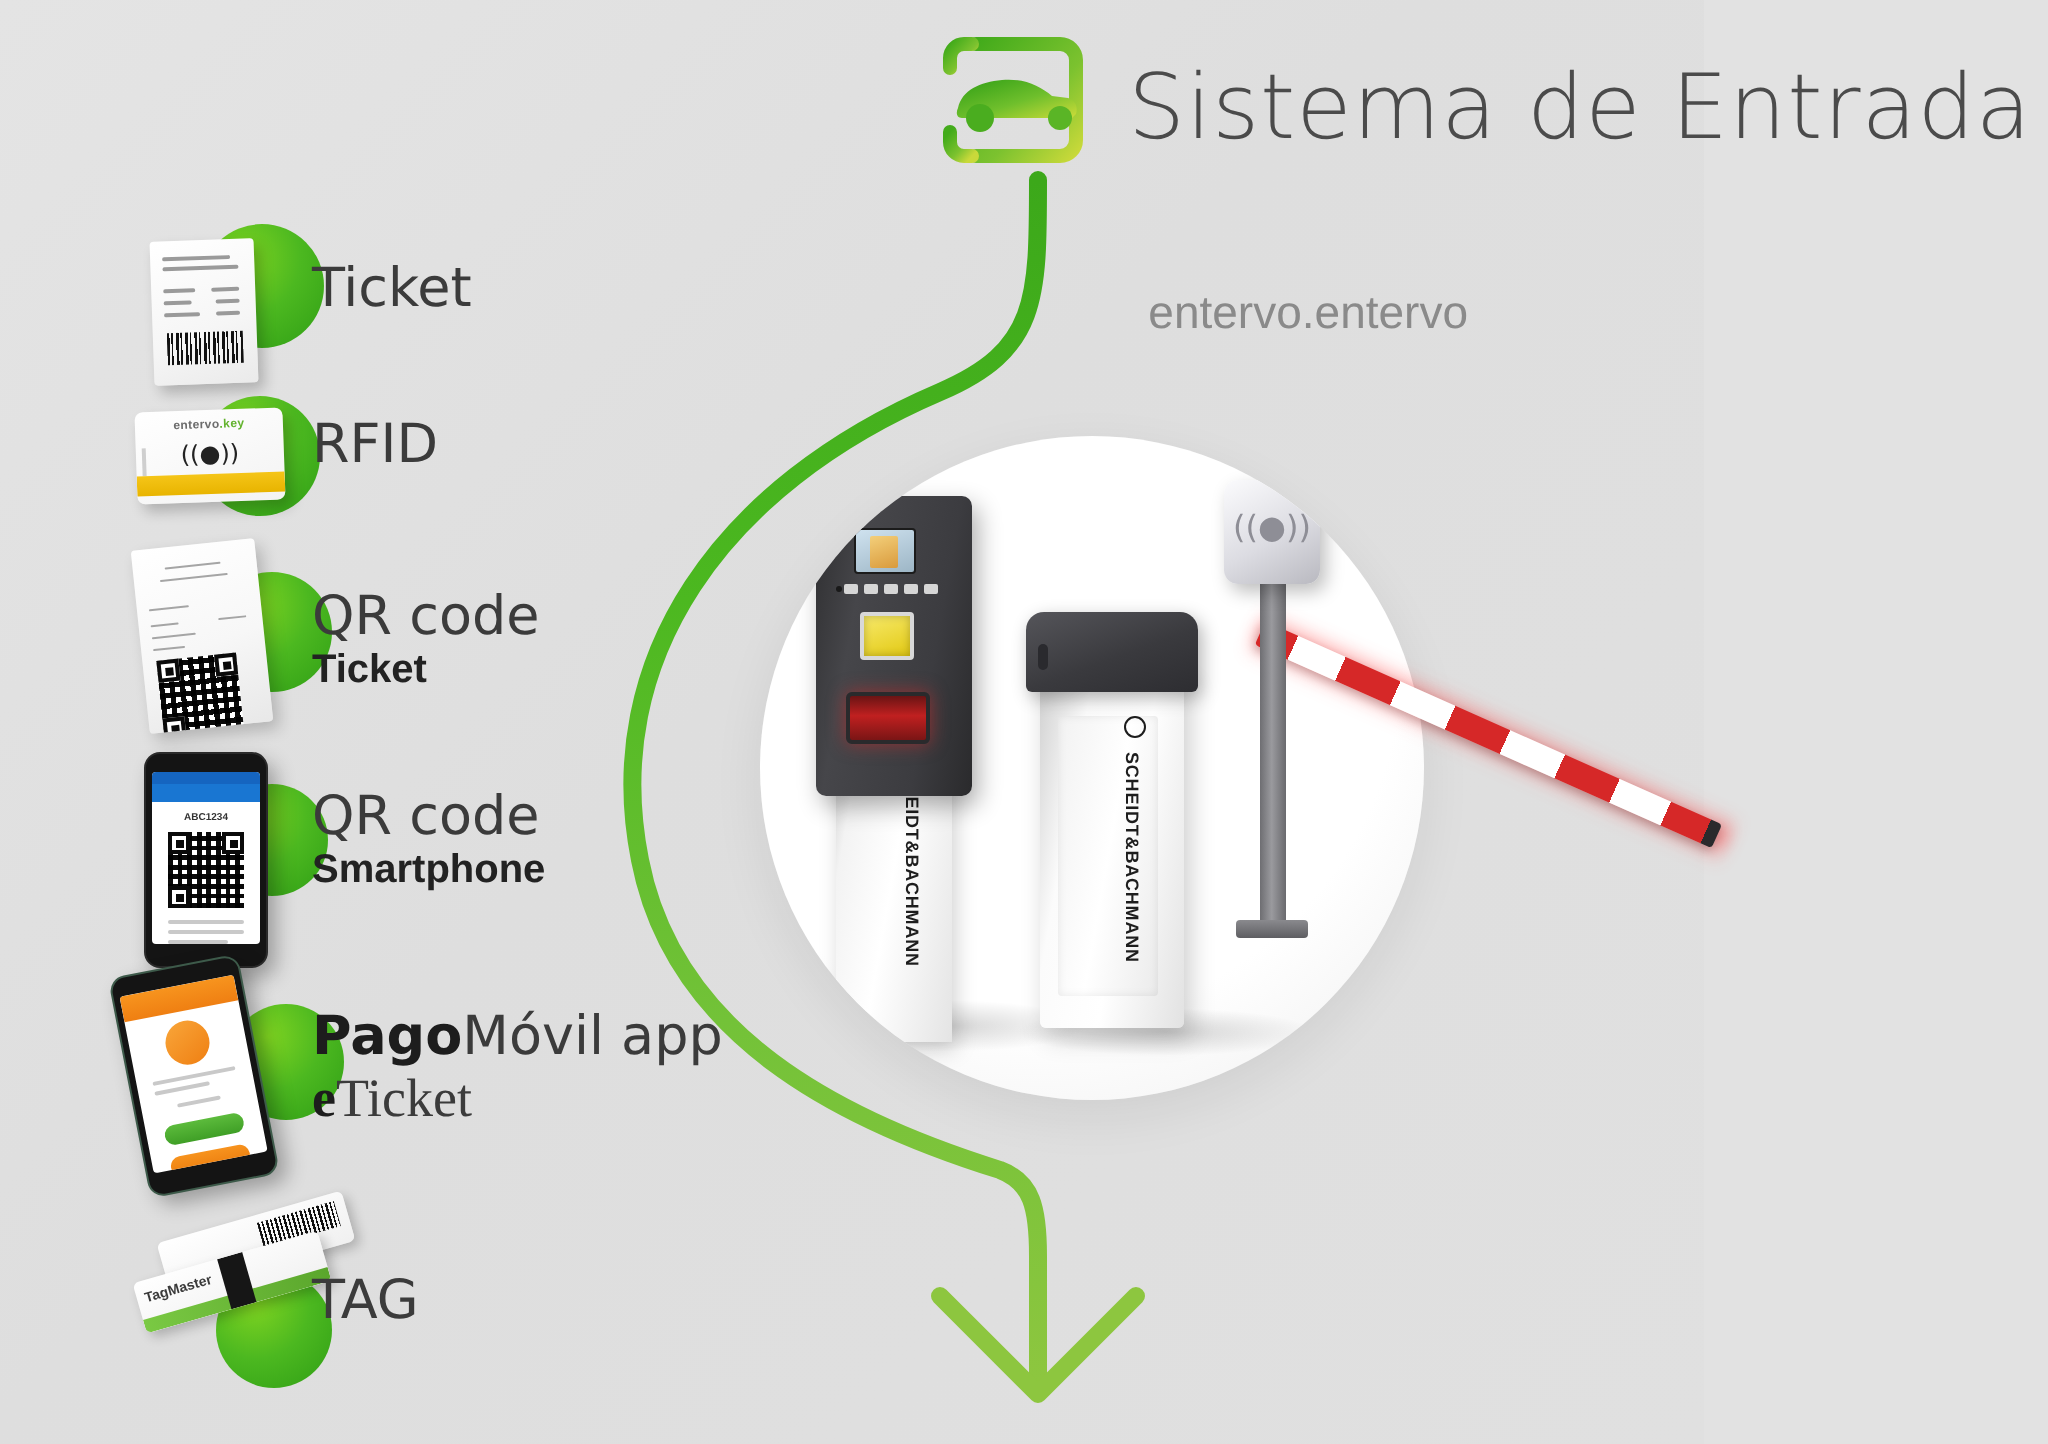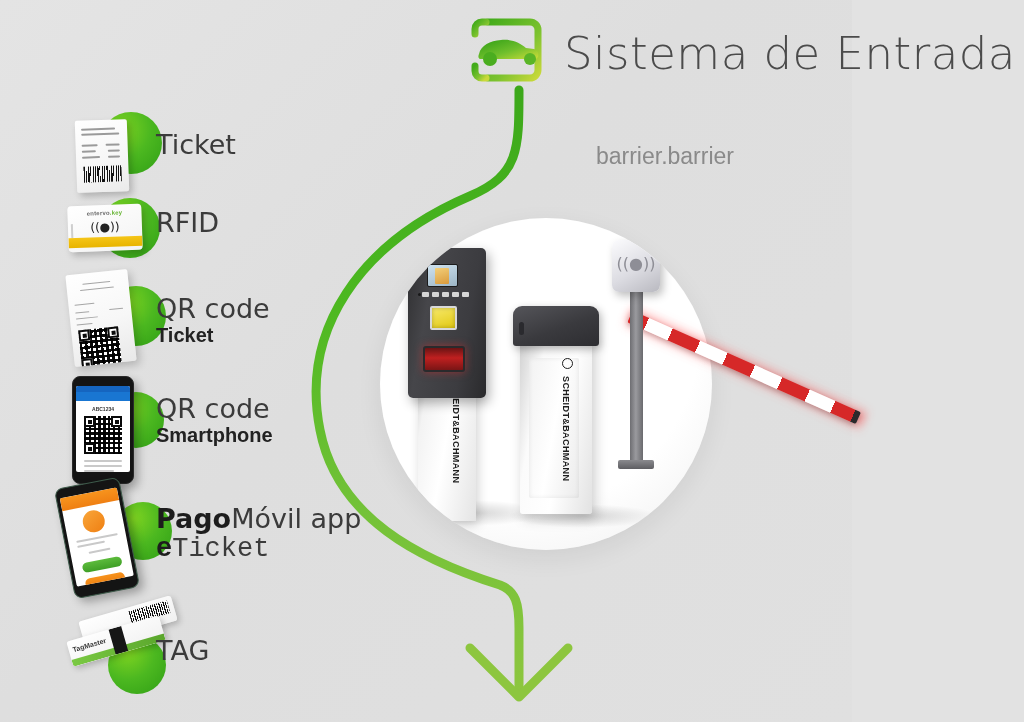--- a/index.html
+++ b/index.html
@@ -295,21 +295,21 @@
         <path d="M7 52 V57 a7 7 0 0 0 7 7 H18" fill="none" stroke="url(#gframe)" stroke-width="7" stroke-linecap="round"></path>
         <path d="M11 40 C13 31, 22 27, 33 26 C44 25, 52 29, 58 34 L66 35 C70 36, 71 40, 70 43 L68 45 L13 45 C10 45, 10 42, 11 40 Z" fill="url(#gcar)"></path>
         <circle cx="22" cy="45" r="7" fill="#4aad1f"></circle>
         <circle cx="62" cy="45" r="6" fill="#5ab526"></circle>
       </svg>
     </div>
     <div id="title">Sistema de Entrada</div>
   </div>
 
   <div id="right-labels">
-    <div class="rl">barrier.barrier</div>
+    <div class="rl">entervo.entervo</div>
   </div>
 
   <div id="photo-wrap">
     <div id="photo-circle" style="left:10px; top:18px;"></div>
 
     <div class="boomglow" style="left:258px; top:103px; transform: rotate(24deg);"></div>
     <div class="boom" style="left:260px; top:110px; transform: rotate(24deg);"></div>
 
     <div id="photo-clip">
 
@@ -444,21 +444,21 @@
           <div class="circlelogo" style="top:18px;"></div>
           <div class="txtline" style="top:45px;"></div>
           <div class="txtline" style="top:50px; right:22px;"></div>
           <div class="txtline" style="top:58px; left:18px; right:18px;"></div>
           <div class="pill green" style="top:68px;"></div>
           <div class="pill orange" style="top:84px;"></div>
         </div>
       </div>
       <div class="media-label" style="left:98px; top:400px;">
         <span class="b">Pago</span><span>Móvil app</span>
-        <span class="media-sub" style="font-weight:400; color:#3b3b3b; font-size:27px; font-family:Liberation Mono, monospace;">
+        <span class="media-sub" style="font-weight:400; color:#3b3b3b; font-size:27px; font-family:Liberation Serif, serif;">
           <span class="b">e</span><span>Ticket</span>
         </span>
       </div>
     </div>
 
     <div class="media-row">
       <div class="blob" style="left:50px; top:532px; width:58px; height:58px;"></div>
       <div class="tag" style="left:22px; top:504px; transform: rotate(-16deg);">
         <div class="tagbar"></div>
       </div>

